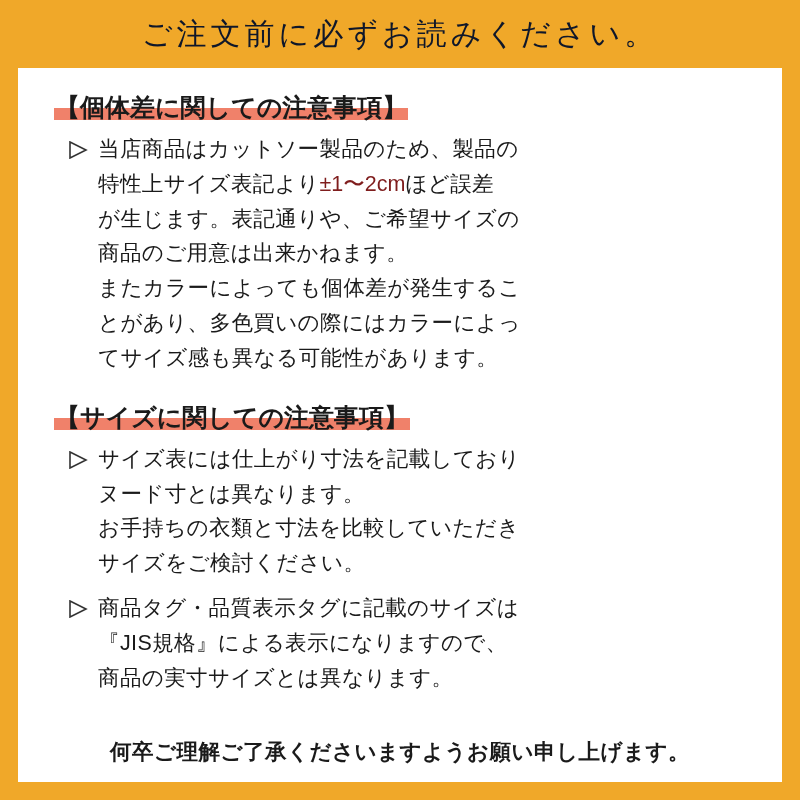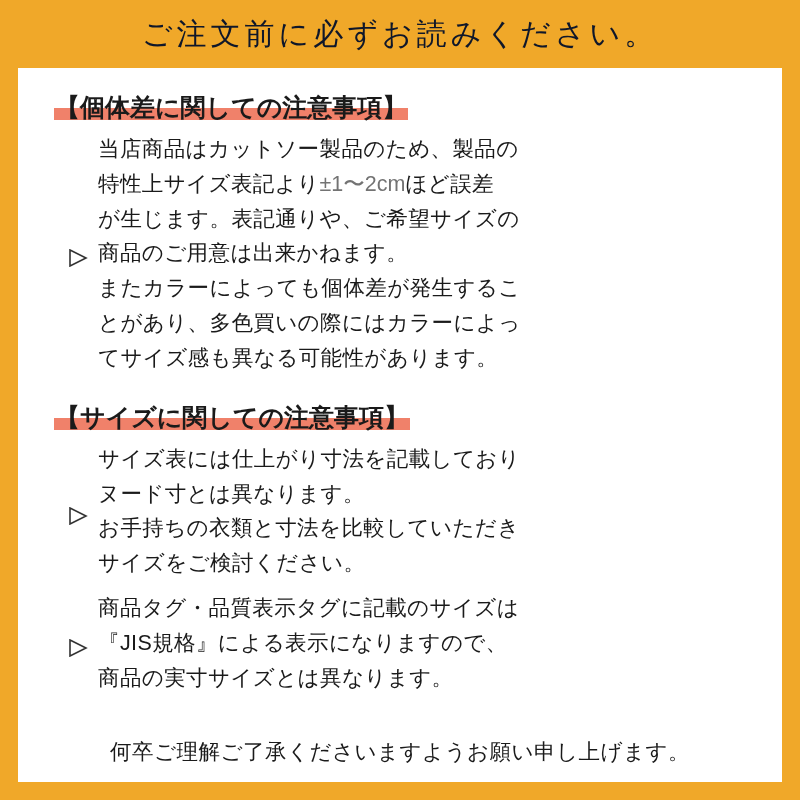--- a/index.html
+++ b/index.html
@@ -57,52 +57,52 @@
   }
   .section-heading .hl {
     background: linear-gradient(transparent 52%, #f0816a 52%, #f0816a 96%, transparent 96%);
     padding: 0 1px;
   }
   .heading-2 {
     margin-top: 26px;
   }
   .bullet-block {
     display: flex;
-    align-items: center;
+    align-items: flex-start;
     margin: 10px 0 0 0;
   }
   .tri {
     flex: 0 0 auto;
     width: 30px;
     margin-top: 9px;
     margin-left: 14px;
     color: #333;
     font-size: 17px;
     line-height: 1;
   }
   .tri svg { display: block; }
   .body-text {
     font-size: 21.5px;
     line-height: 1.62;
     color: #1a1a1a;
     letter-spacing: 0.4px;
     white-space: pre-line;
   }
   .emph {
-    color: #737373;
+    color: #7f1d1d;
     letter-spacing: 0px;
   }
   .footer-note {
     position: absolute;
     left: 0;
     right: 0;
     bottom: 16px;
     text-align: center;
     font-size: 21.5px;
-    font-weight: normal;
+    font-weight: bold;
     color: #1a1a1a;
     letter-spacing: 0.5px;
   }
 </style>
 </head>
 <body>
 
 <div id="page">
 
   <div class="header">

